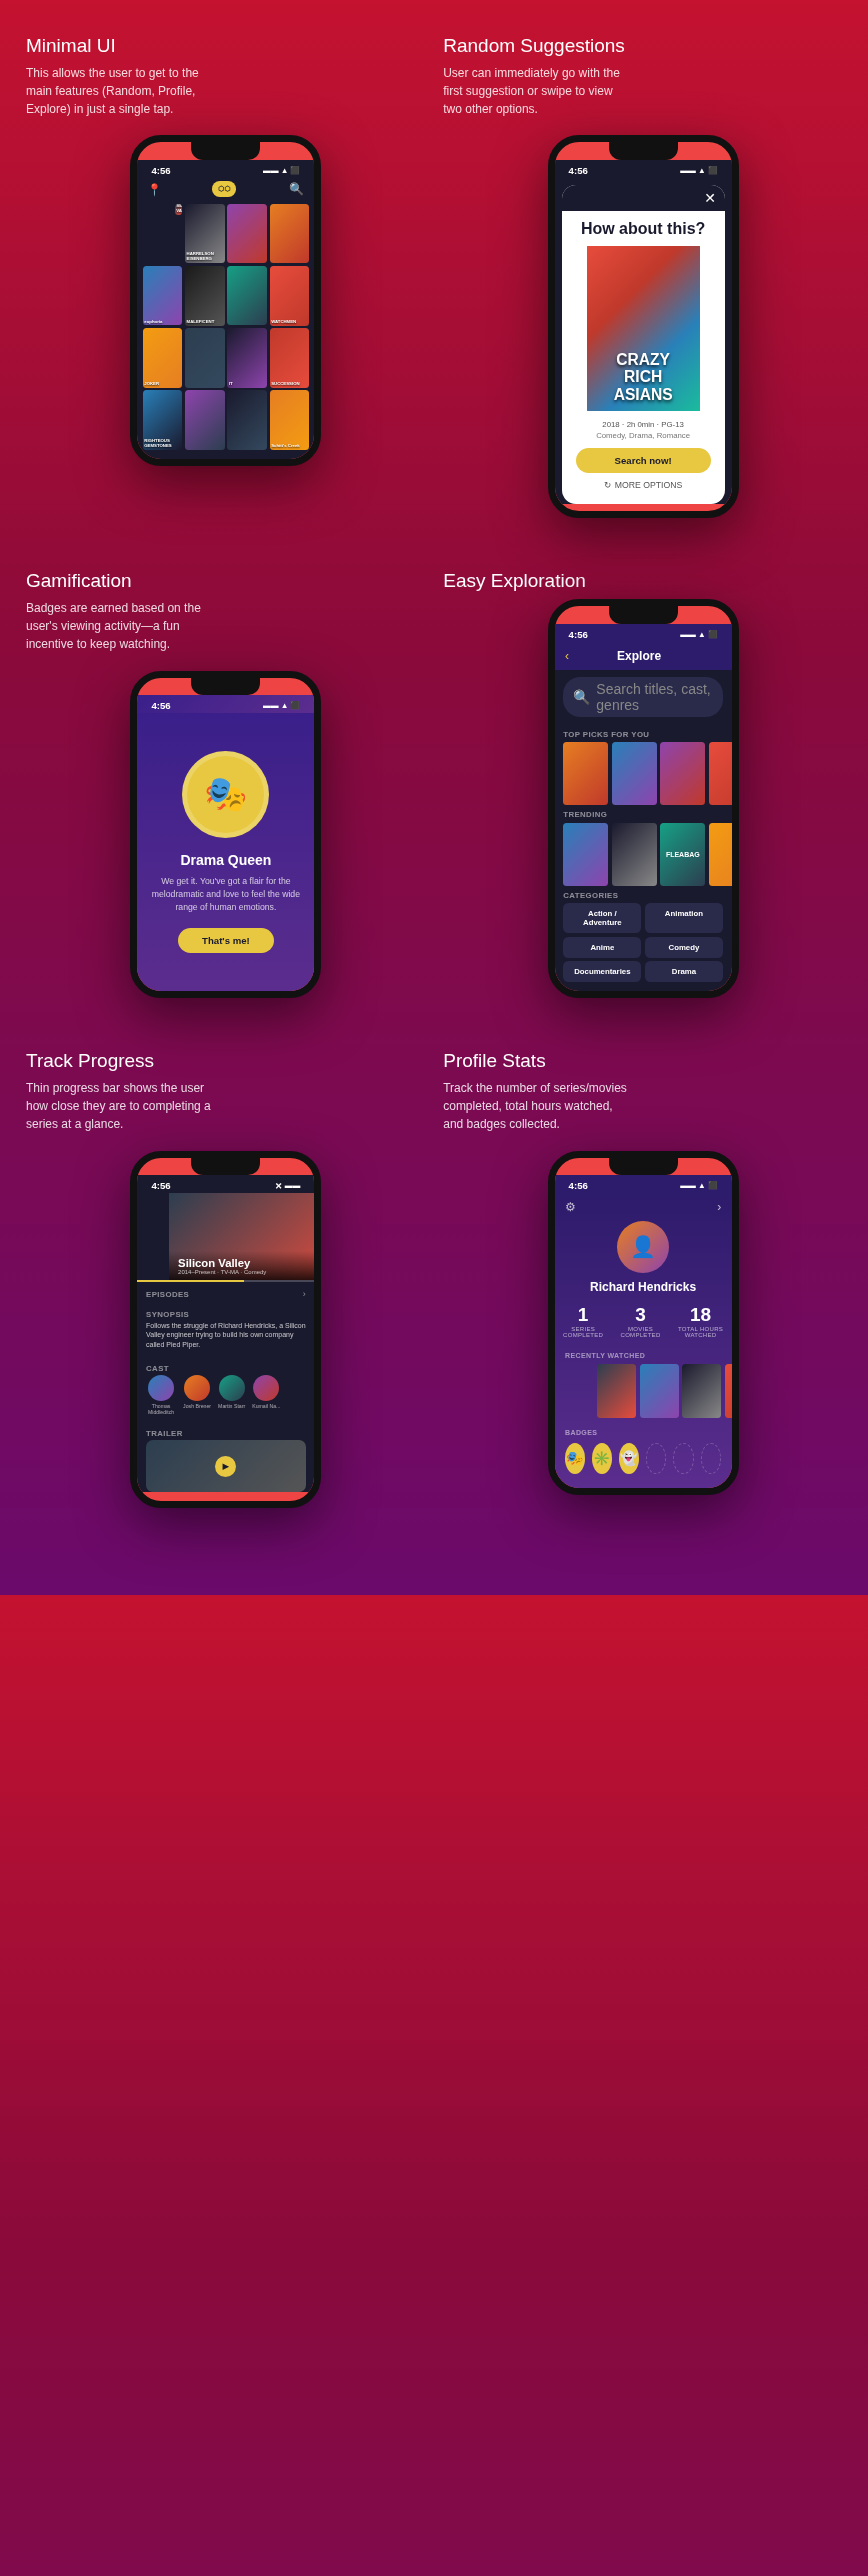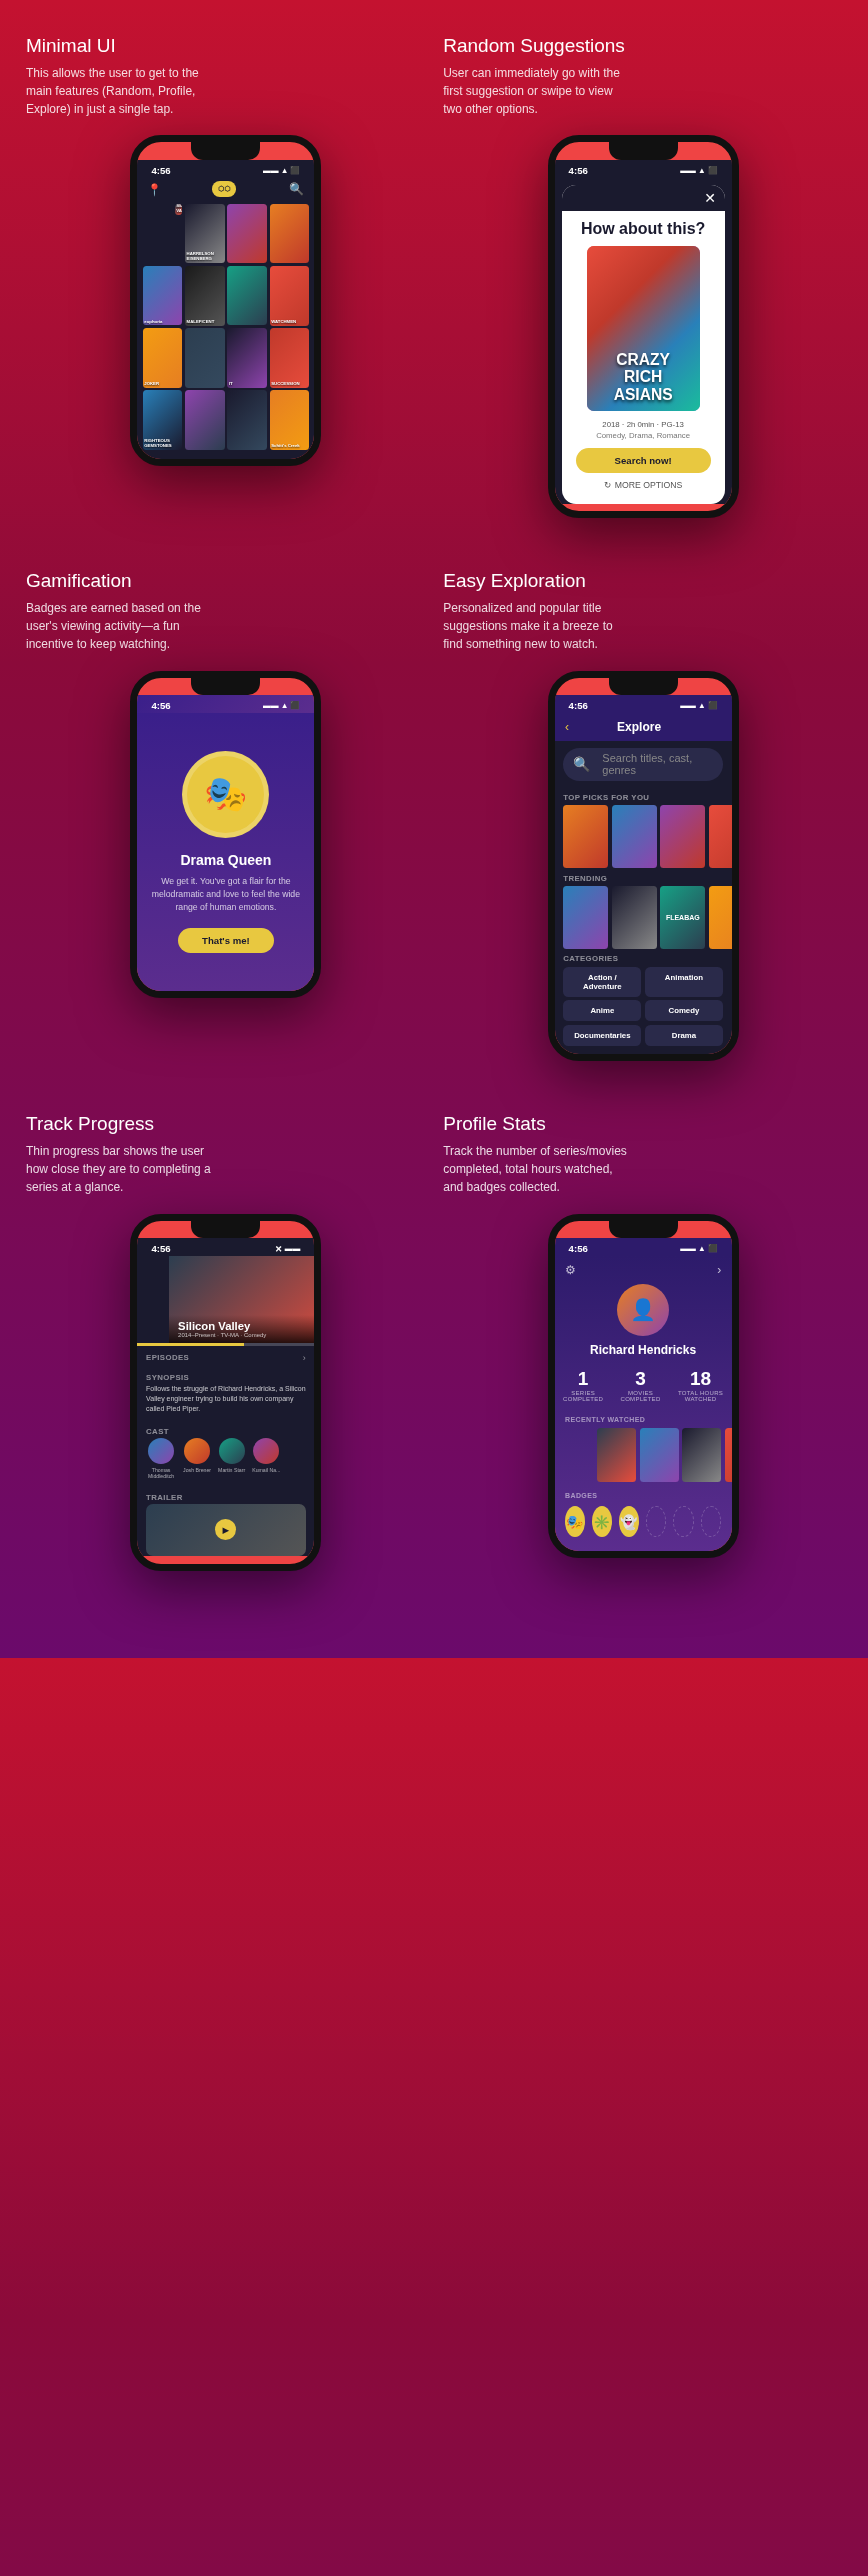--- a/index.html
+++ b/index.html
@@ -188,21 +188,21 @@
       font-size: 16px;
       font-weight: 700;
       color: #1a1a2e;
       padding: 8.7px;
     }
 
     .movie-poster-large {
       width: 113px;
       height: 165px;
       margin: 0 auto 8.7px;
-      border-radius: 7px;
+      border-radius: 1px;
       background: linear-gradient(135deg, #e74c3c, #8e44ad, #2980b9);
       display: flex;
       align-items: center;
       justify-content: center;
       font-size: 12px;
       font-weight: 900;
       color: #fff;
       text-align: center;
       line-height: 1.2;
       text-shadow: 0 0.9px 2.6px rgba(0,0,0,0.5);
@@ -333,23 +333,22 @@
       margin: 7px 8.7px;
       background: #2a2a4a;
       border-radius: 17.4px;
       padding: 4.3px 10.4px;
       display: flex;
       align-items: center;
       gap: 5.2px;
     }
 
     .search-bar-text {
-      font-size: 11px;
+      font-size: 14px;
       color: #888;
-      margin-left: 6px;
     }
 
     .section-label {
       padding: 5.2px 8.7px 3.5px;
       font-size: 7.8px;
       font-weight: 700;
       color: rgba(255,255,255,0.5);
       letter-spacing: 0.4px;
     }
 
@@ -766,21 +765,20 @@
             <div class="badge-title">Drama Queen</div>
             <div class="badge-desc">We get it. You've got a flair for the melodramatic and love to feel the wide range of human emotions.</div>
             <div class="thats-me-btn">That's me!</div>
           </div>
         </div>
       </div>
     </div>
 
     <div class="section-half">
       <div class="section-title">Easy Exploration</div>
-      <div class="section-desc">Personalized and popular title suggestions make it a breeze to find something new to watch.</div>
       <div class="phone-wrapper">
         <div class="phone">
           <div class="phone-notch"></div>
           <div class="screen4">
             <div class="phone-status-bar" style="background:#2d1b6b;">
               <span class="status-time">4:56</span>
               <span class="status-icons">▬▬ ▲ ⬛</span>
             </div>
             <div class="explore-header">
               <span class="back-arrow">‹</span>

